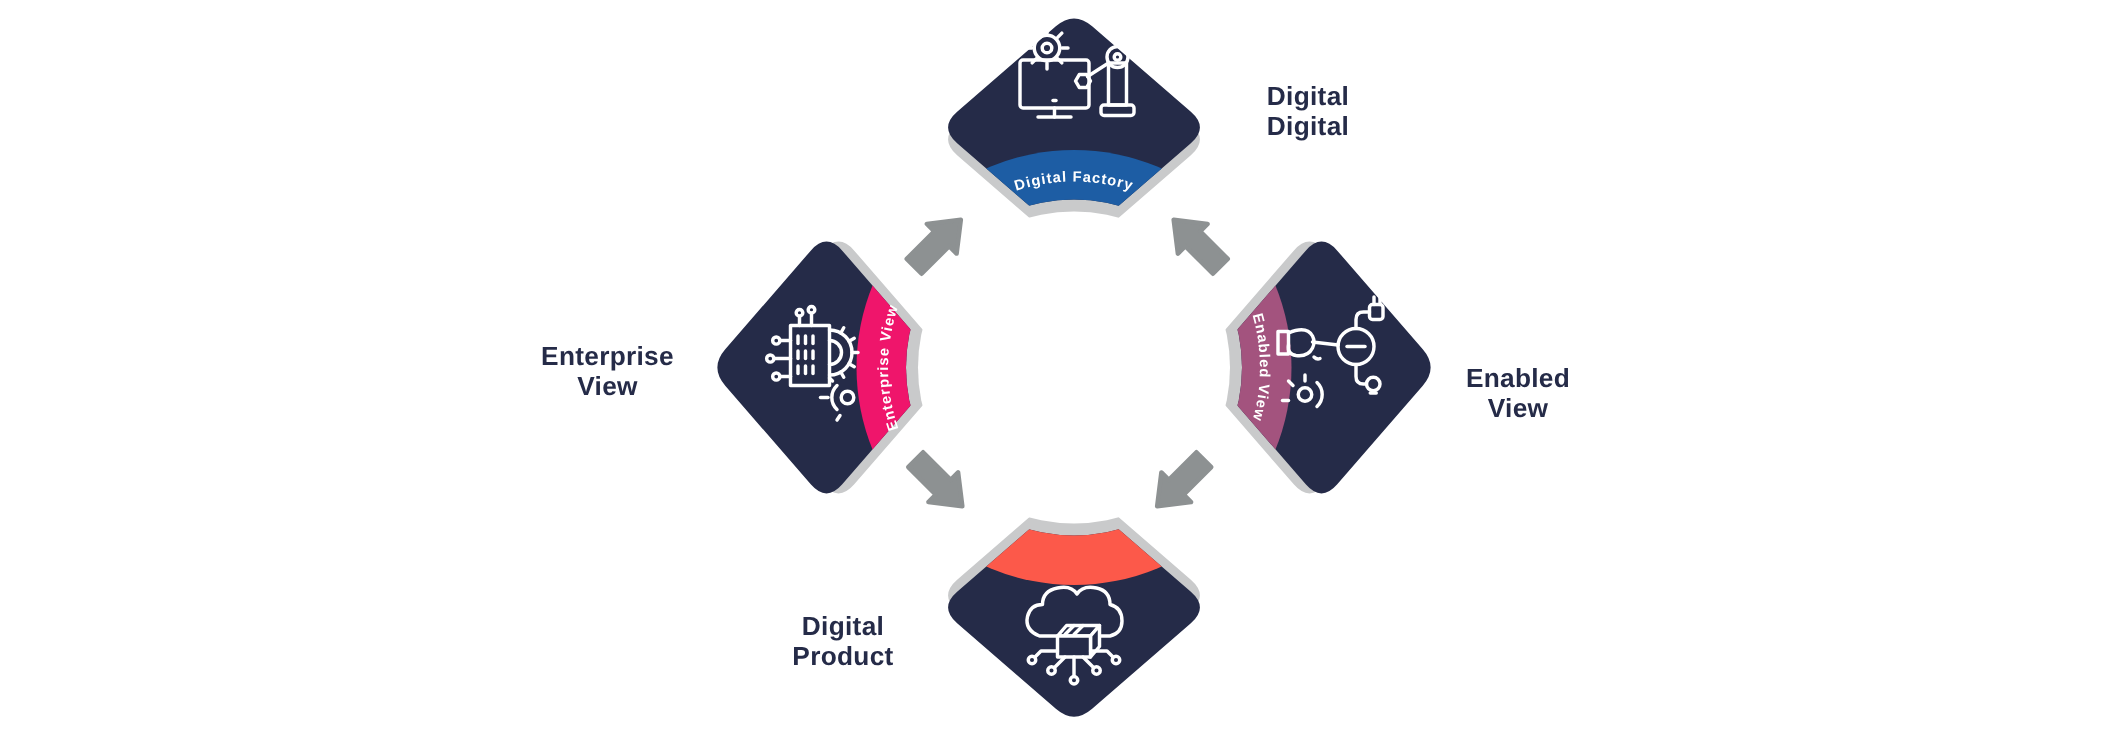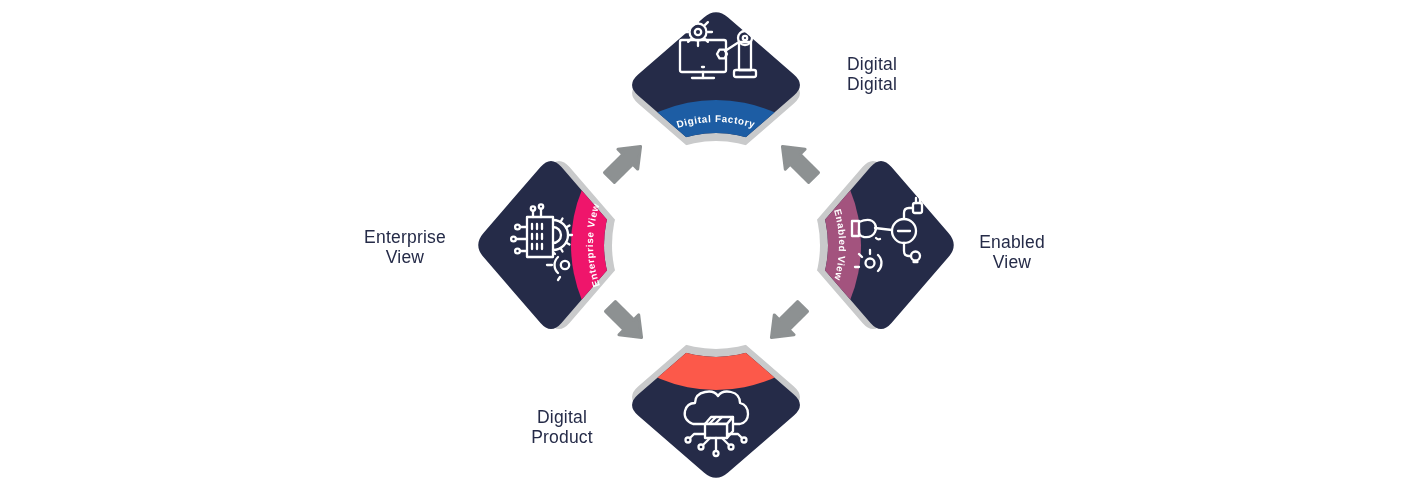--- a/index.html
+++ b/index.html
@@ -9,21 +9,21 @@
     background:#ffffff;
     font-family:"Liberation Sans", sans-serif;
     overflow:hidden;
   }
   svg{position:absolute;left:0;top:0;}
   .node-label{
     position:absolute;
     transform:translate(-50%,-50%);
     text-align:center;
     color:#252b48;
-    font-weight:normal;
+    font-weight:bold;
     font-size:17.5px;
     line-height:20px;
     letter-spacing:.2px;
     white-space:nowrap;
   }
   .node-label span{display:block;}
   .band-text{
     fill:#ffffff;
     font-family:"Liberation Sans", sans-serif;
     font-size:9.8px;
@@ -197,21 +197,21 @@
     <path class="arrow" transform="translate(625,162) rotate(-45)" d="M-22,-7 H4 V-14 L22,0 L4,14 V7 H-22 Z"></path>
     <path class="arrow" transform="translate(798,162) rotate(-135)" d="M-22,-7 H4 V-14 L22,0 L4,14 V7 H-22 Z"></path>
     <path class="arrow" transform="translate(626,322) rotate(45)" d="M-22,-7 H4 V-14 L22,0 L4,14 V7 H-22 Z"></path>
     <path class="arrow" transform="translate(787,322) rotate(135)" d="M-22,-7 H4 V-14 L22,0 L4,14 V7 H-22 Z"></path>
   </svg>
 
   <div class="node-label" style="left:872px; top:74px;">
     <span>Digital</span>
     <span>Digital</span>
   </div>
-  <div class="node-label" style="left:1012px; top:252px;">
+  <div class="node-label" style="left:1012px; top:262px;">
     <span>Enabled</span>
     <span>View</span>
   </div>
   <div class="node-label" style="left:405px; top:247px;">
     <span>Enterprise</span>
     <span>View</span>
   </div>
   <div class="node-label" style="left:562px; top:427px;">
     <span>Digital</span>
     <span>Product</span>

